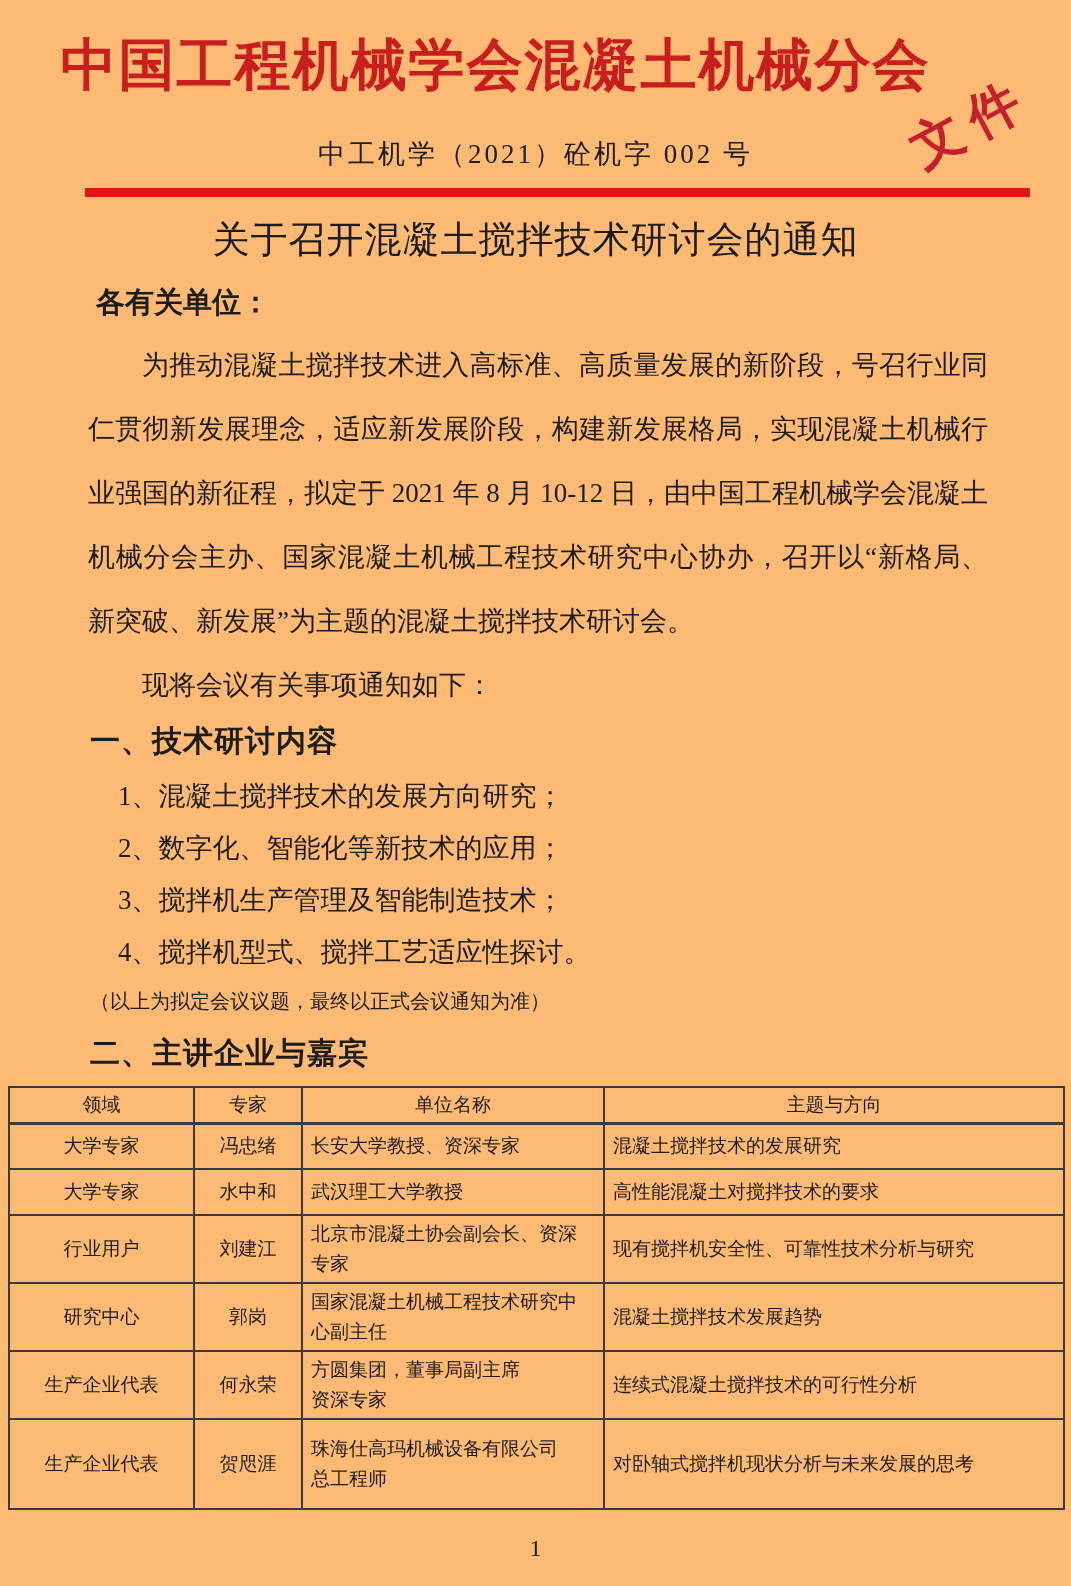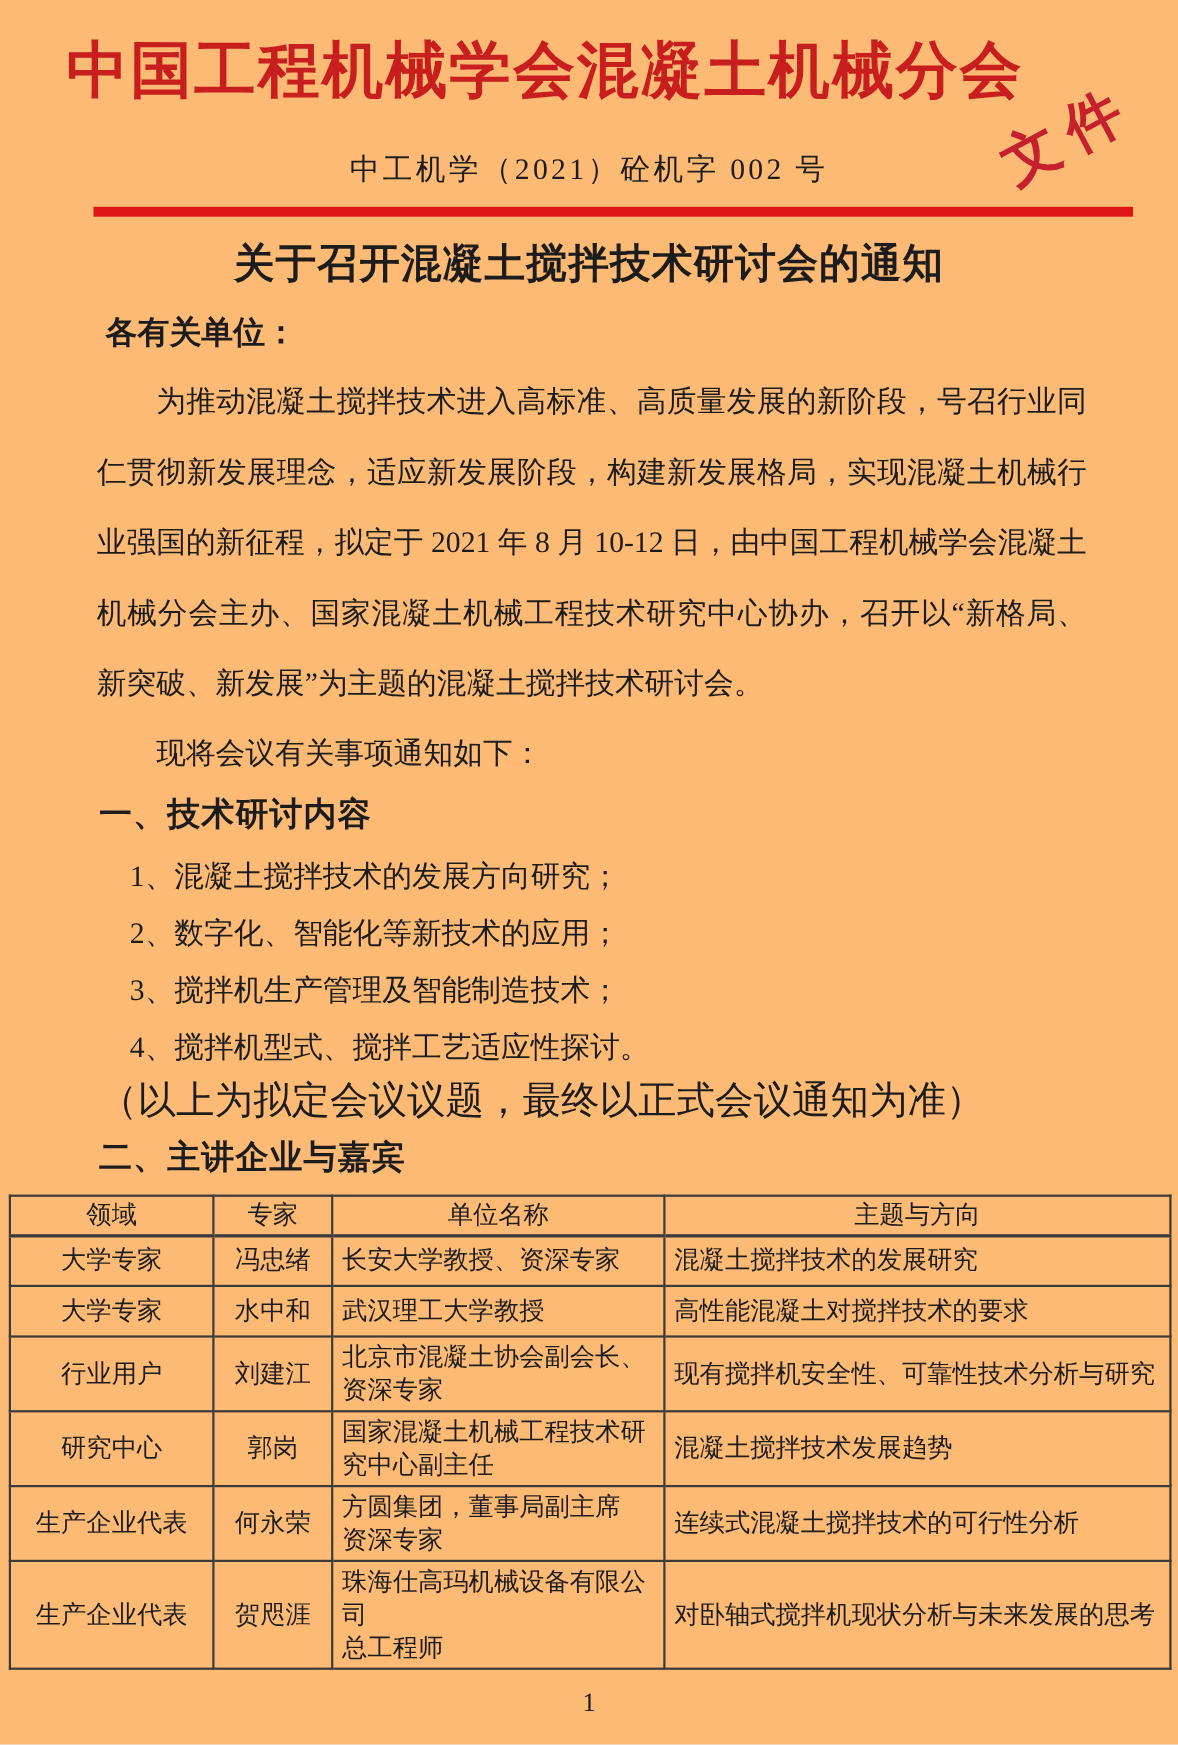--- a/index.html
+++ b/index.html
@@ -50,21 +50,21 @@
   }
   .red-rule {
     height: 9px;
     background: #e01515;
     margin: 16px 41px 0 85px;
   }
   .notice-title {
     margin-top: 18px;
     text-align: center;
     font-size: 37px;
-    font-weight: bold;
+    font-weight: normal;
     font-family: "Liberation Sans", "DejaVu Sans", sans-serif;
     letter-spacing: 1px;
   }
   
   .salutation {
     margin: 18px 0 0 96px;
     font-size: 29px;
     font-weight: bold;
     font-family: "Liberation Sans", "DejaVu Sans", sans-serif;
   }
@@ -84,30 +84,30 @@
     letter-spacing: 1px;
   }
   .agenda-list {
     margin: 10px 0 0 118px;
     list-style: none;
     font-size: 27px;
     line-height: 52px;
   }
   .agenda-note {
     margin: 0 0 0 90px;
-    font-size: 35px;
+    font-size: 20px;
     line-height: 46px;
   }
   .section-2 { margin-top: 10px; }
   
   table.speakers {
     margin: 14px 8px 0 8px;
     width: 1055px;
     border-collapse: collapse;
-    font-size: 23px;
+    font-size: 19px;
     line-height: 30px;
     table-layout: fixed;
   }
   table.speakers, table.speakers th, table.speakers td {
     border: 2px solid #3a3a3a;
   }
   table.speakers th {
     font-weight: normal;
     text-align: center;
     height: 36px;

